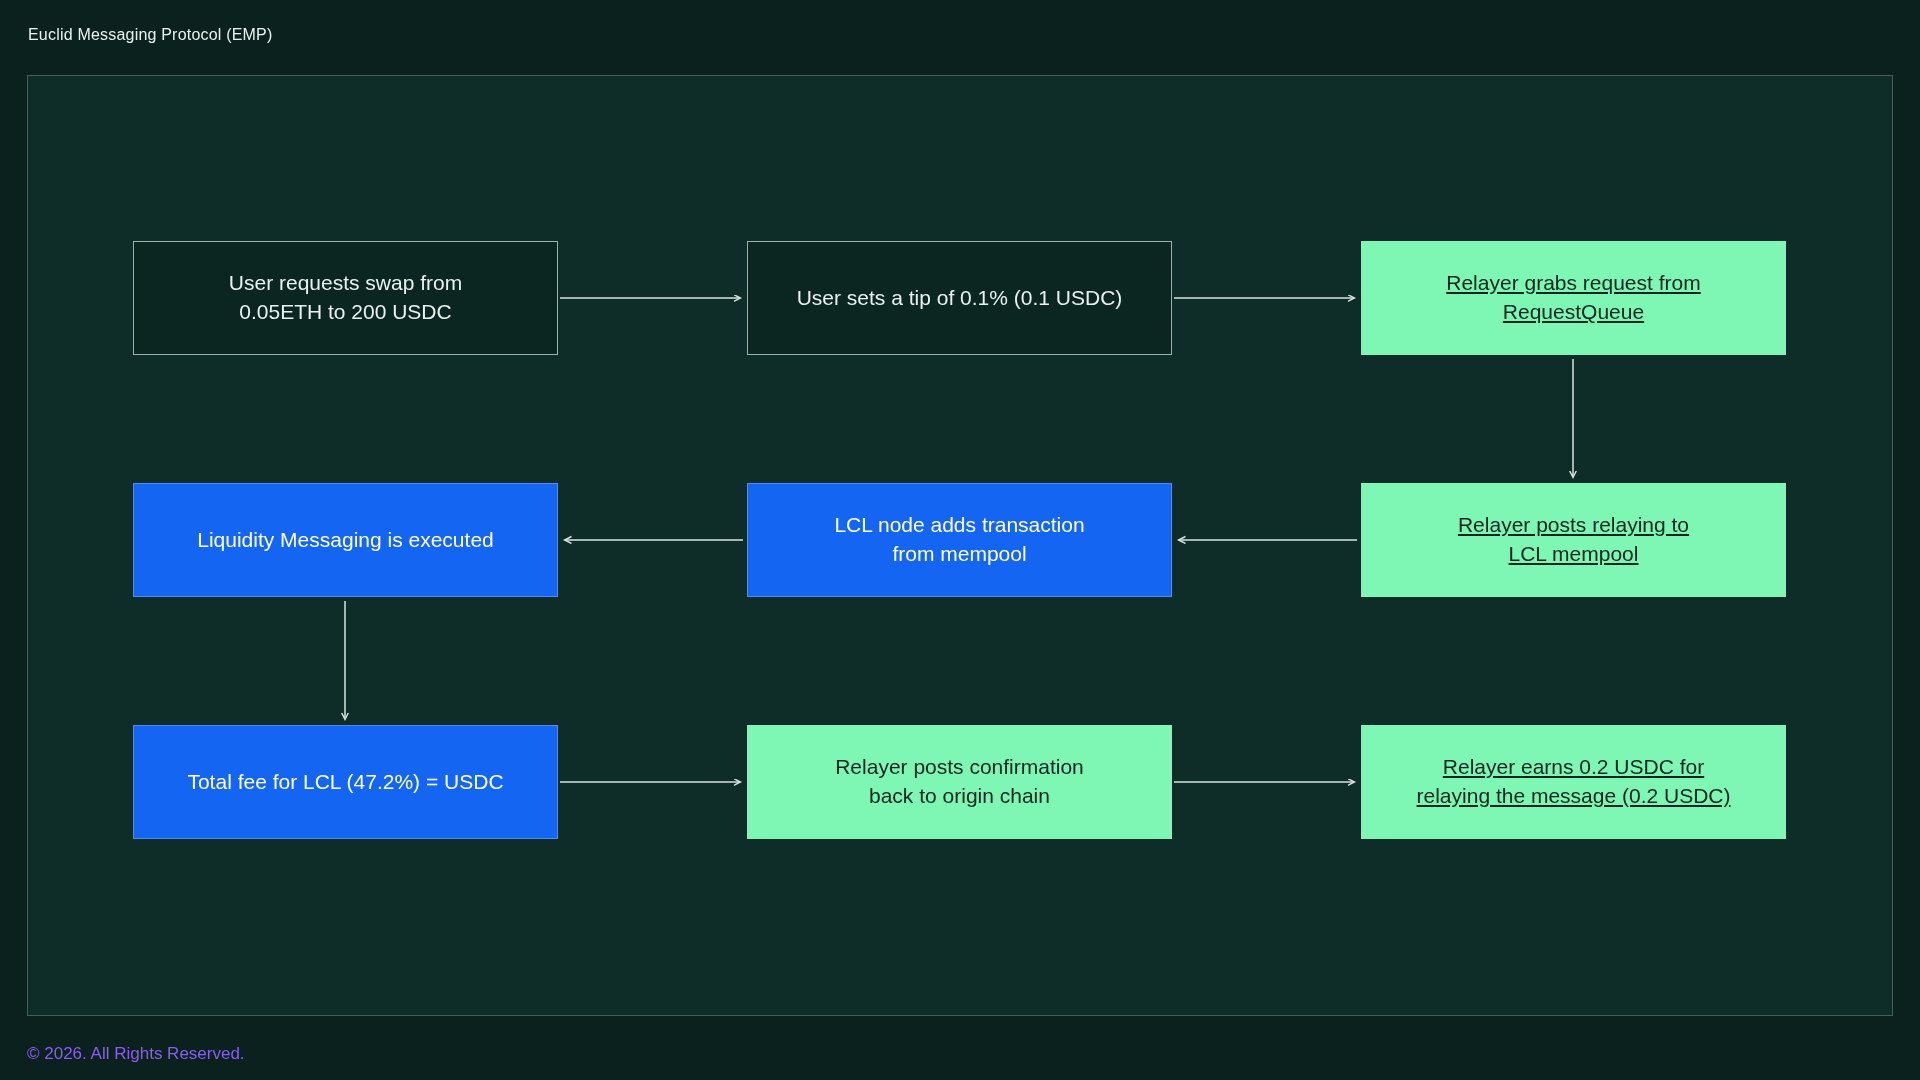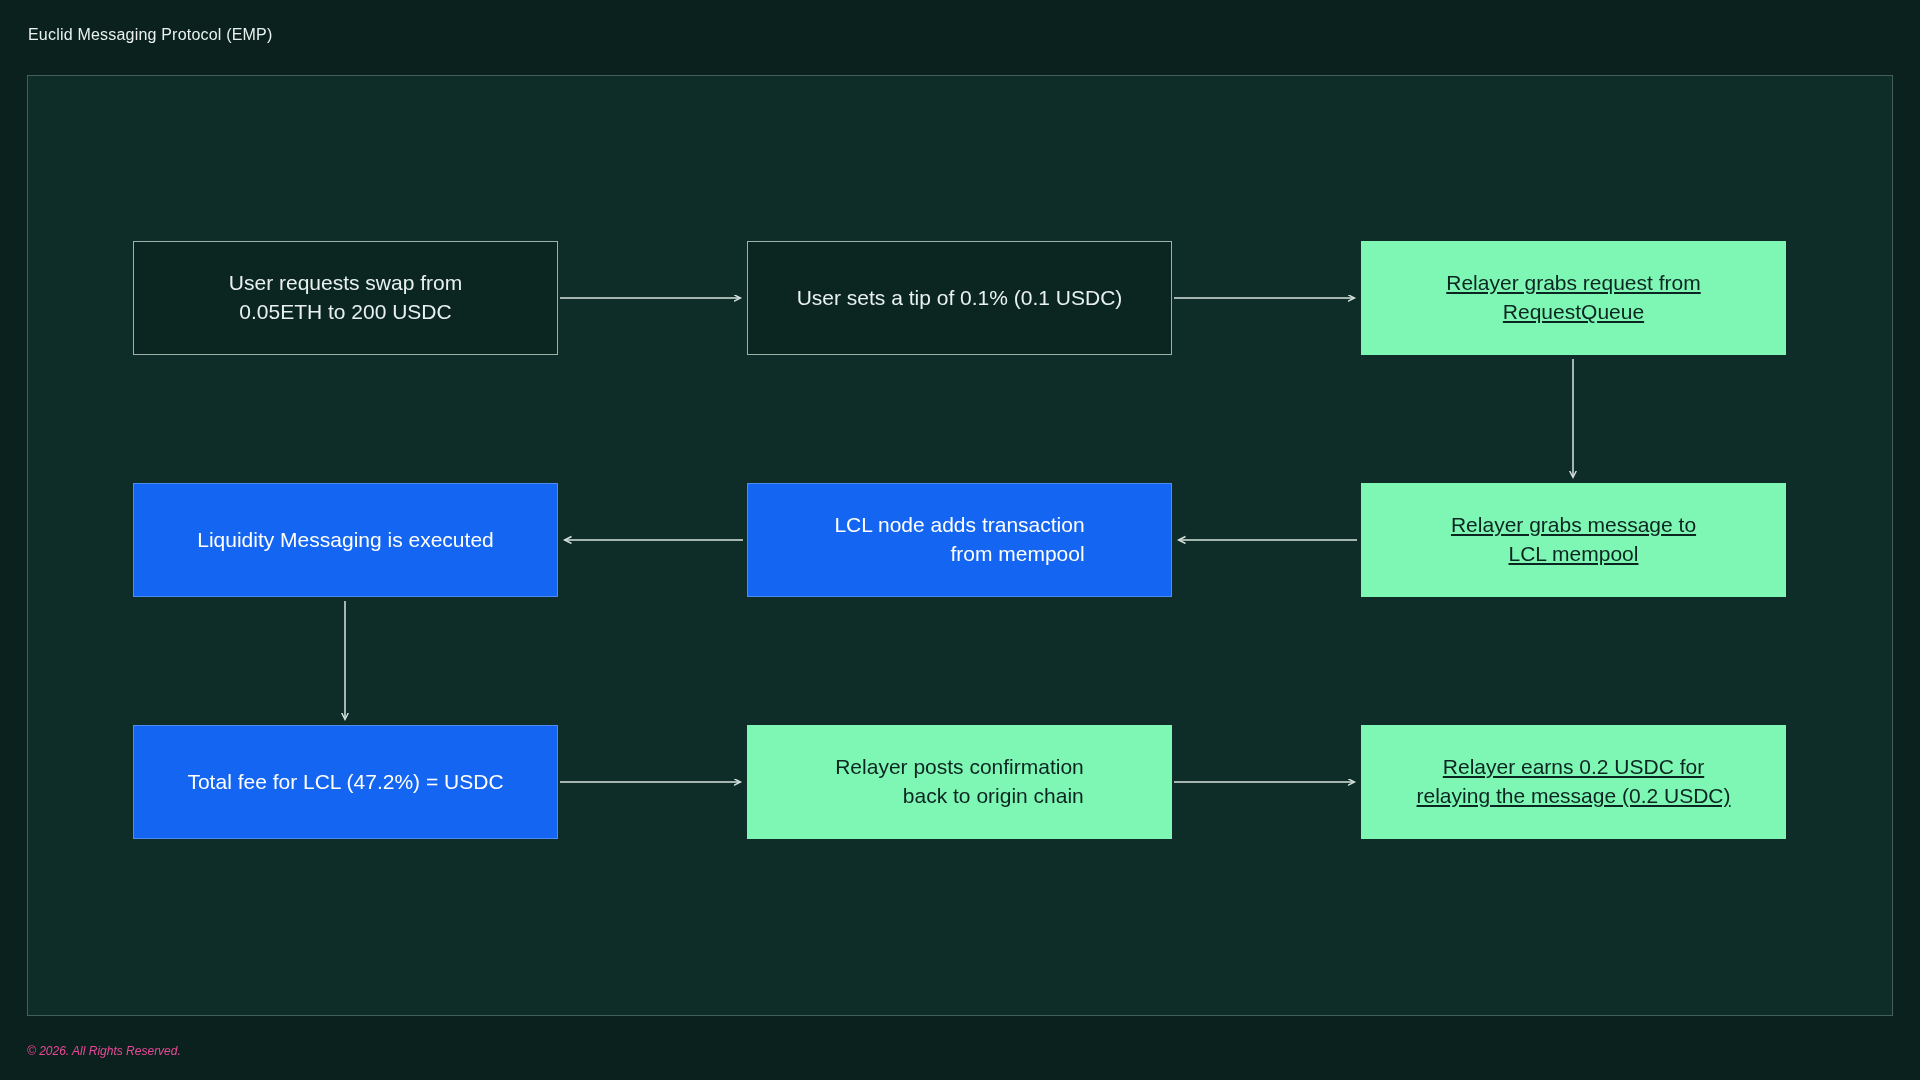--- a/index.html
+++ b/index.html
@@ -21,23 +21,22 @@
   .canvas-panel {
     position: absolute;
     left: 27px; top: 75px;
     width: 1866px; height: 941px;
     background: #0f2d28;
     border: 1px solid rgba(210, 225, 220, 0.28);
   }
   .footer-copyright {
     position: absolute;
     left: 27px; top: 1044px;
-    font-size: 12px;
-    color: #ec4899;
-    font-style: italic;
+    font-size: 17px;
+    color: #8b5cf6;
   }
   .node {
     position: absolute;
     width: 425px; height: 114px;
     display: flex;
     align-items: center;
     justify-content: center;
     text-align: center;
     font-size: 21px;
     line-height: 1.38;
@@ -55,21 +54,21 @@
   .node--blue {
     background: #1365f2;
     border: 1px solid rgba(255,255,255,0.25);
     color: #ffffff;
   }
   
   .r1 { top: 241px; }
   .r2 { top: 483px; }
   .r3 { top: 725px; }
   .c1 { left: 133px; }
-  .c2 { left: 747px; text-align: right; }
+  .c2 { left: 747px; }
   .c3 { left: 1361px; text-decoration: underline; }
   .arrow-overlay {
     position: absolute;
     left: 0; top: 0;
     width: 1920px; height: 1080px;
     pointer-events: none;
   }
 </style>
 </head>
 <body>
@@ -80,21 +79,21 @@
 
 <div class="node node--dark r1 c1">User requests swap from
 0.05ETH to 200 USDC</div>
 <div class="node node--dark r1 c2">User sets a tip of 0.1% (0.1 USDC)</div>
 <div class="node node--green r1 c3">Relayer grabs request from
 RequestQueue</div>
 
 <div class="node node--blue r2 c1">Liquidity Messaging is executed</div>
 <div class="node node--blue r2 c2">LCL node adds transaction
 from mempool</div>
-<div class="node node--green r2 c3">Relayer grabs message to
+<div class="node node--green r2 c3">Relayer posts relaying to
 LCL mempool</div>
 
 <div class="node node--blue r3 c1">Total fee for LCL (47.2%) = USDC</div>
 <div class="node node--green r3 c2">Relayer posts confirmation
 back to origin chain</div>
 <div class="node node--green r3 c3">Relayer earns 0.2 USDC for
 relaying the message (0.2 USDC)</div>
 
 <svg class="arrow-overlay" width="1920" height="1080" viewBox="0 0 1920 1080" xmlns="http://www.w3.org/2000/svg">
   <defs>

